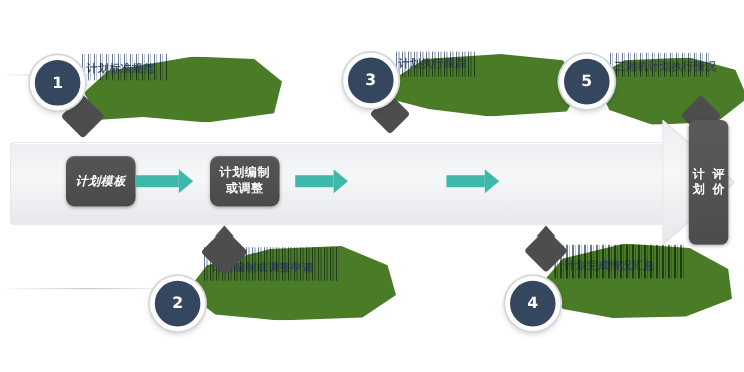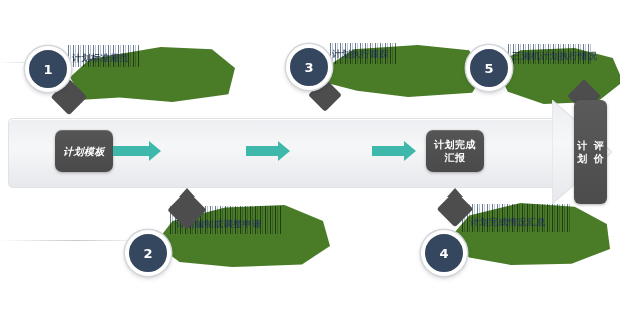--- a/index.html
+++ b/index.html
@@ -267,26 +267,26 @@
   <div class="bandhead"></div>
   <svg class="bandhead-line" viewBox="0 0 60 104" preserveAspectRatio="none">
     <polygon points="0,0 60,52 0,104" fill="none" stroke="#dfe2e6" stroke-width="1.2"></polygon>
   </svg>
   <div class="band"></div>
 
   <div class="stepbox" style="left:55px; top:130px; width:58px; height:42px;font-style:italic;">
     <span>计划模板</span>
   </div>
 
-
-
-  <div class="stepbox" style="left:426px; top:130px; width:58px; height:42px;">
-    <span>计划完成</span>
-    <span>汇报</span>
-  </div>
+  <div class="stepbox" style="left:175px; top:130px; width:58px; height:42px;">
+    <span>计划编制</span>
+    <span>或调整</span>
+  </div>
+
+
 
   <div class="teal" style="left:113px; top:141px; width:48px;">
     <div class="shaft" style="width:36px;"></div>
     <div class="head" style="left:36px;"></div>
   </div>
   <div class="teal" style="left:246px; top:141px; width:44px;">
     <div class="shaft" style="width:32px;"></div>
     <div class="head" style="left:32px;"></div>
   </div>
   <div class="teal" style="left:372px; top:141px; width:44px;">

